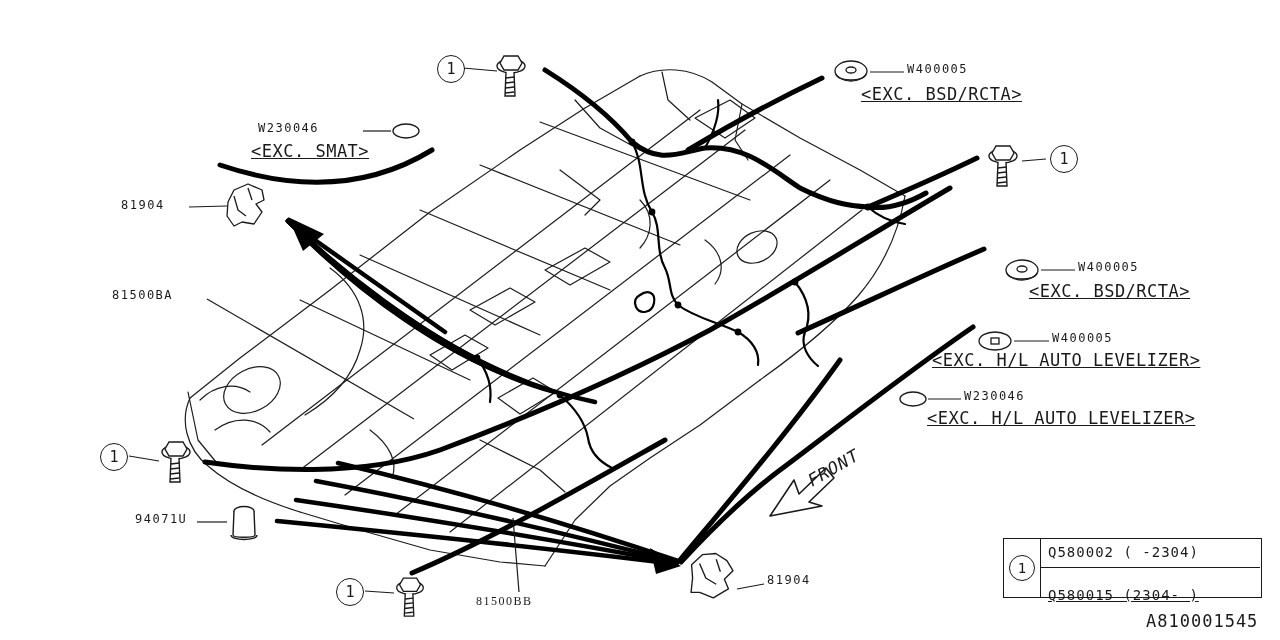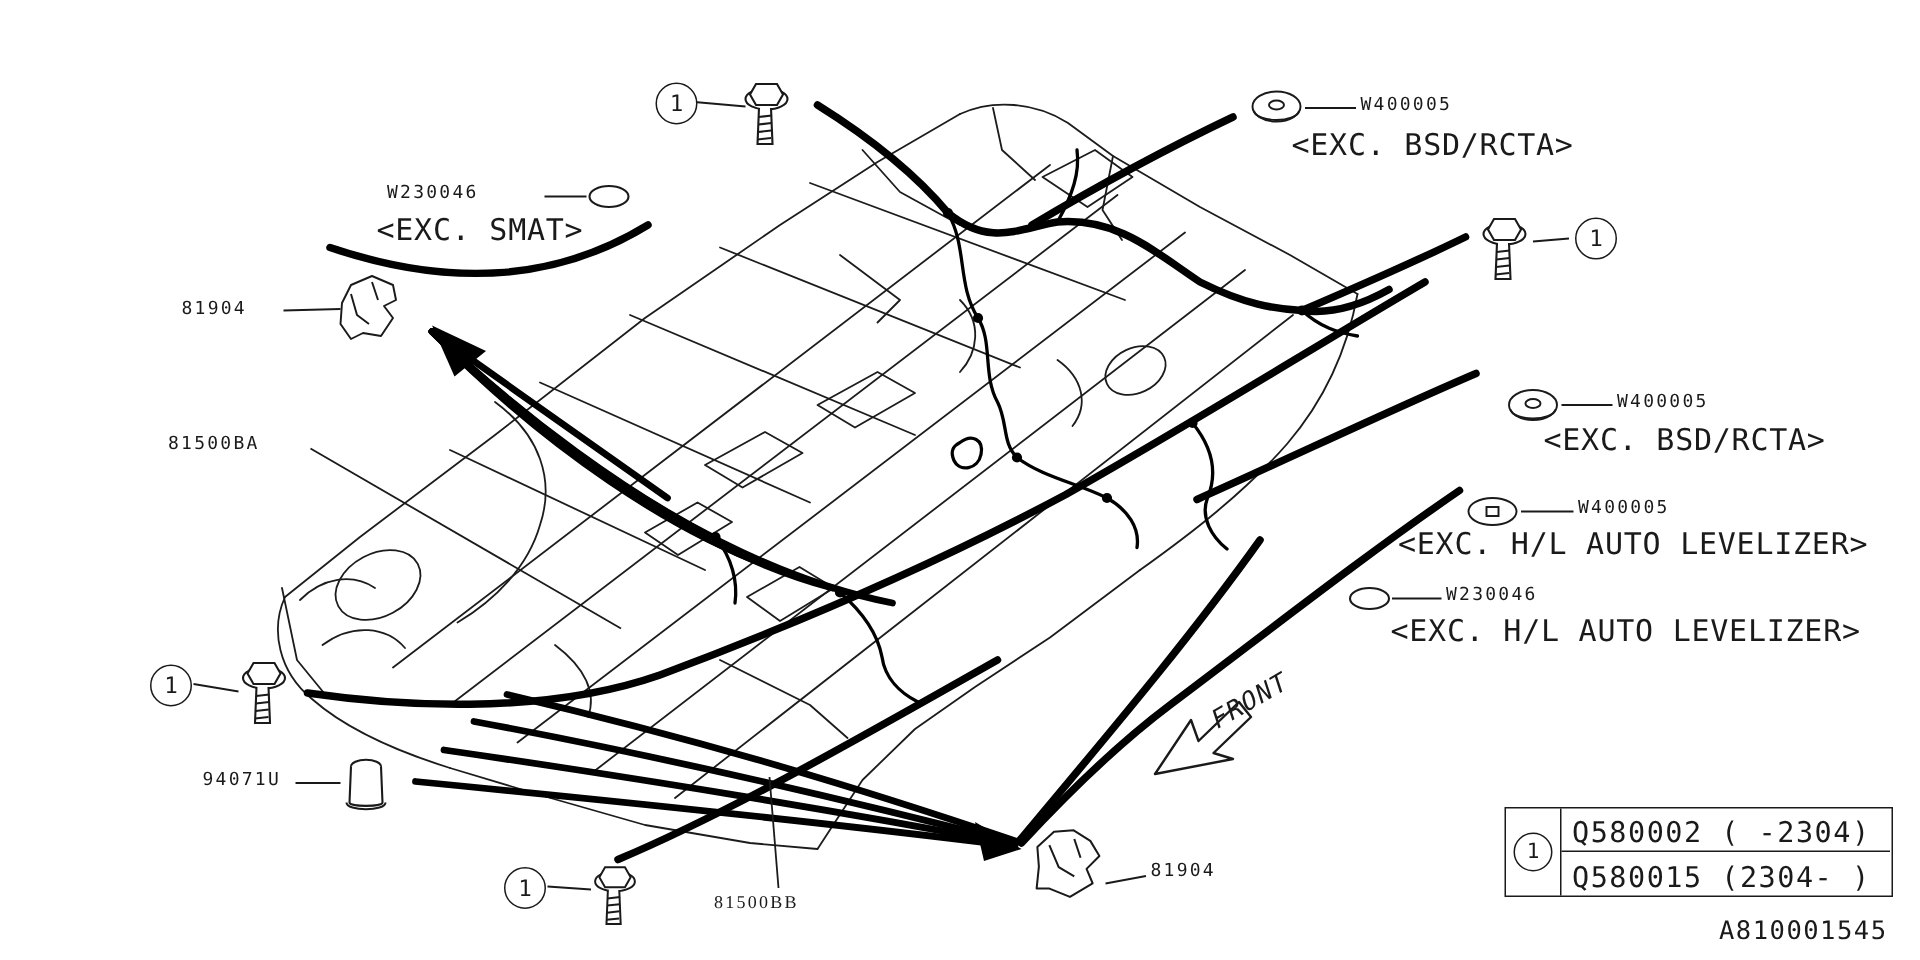--- a/index.html
+++ b/index.html
@@ -1,30 +1,30 @@
 <!DOCTYPE html>
 <html><head>
 <meta charset="utf-8">
 <style>
   html,body{margin:0;padding:0;background:#fff;}
   #canvas{position:relative;width:1280px;height:640px;background:#ffffff;overflow:hidden;
           font-family:"DejaVu Sans Mono", monospace;color:#1a1a1a;}
   svg{display:block;}
   .art{position:absolute;left:0;top:0;}
   .lbl{position:absolute;font-size:12px;letter-spacing:1.5px;white-space:pre;line-height:1;}
-  .note{position:absolute;font-size:20px;letter-spacing:0.5px;white-space:pre;line-height:1;}
+  .note{position:absolute;font-size:17px;letter-spacing:0.5px;white-space:pre;line-height:1;text-decoration:underline;}
   .circnum{position:absolute;width:26px;height:26px;border:1.4px solid #1a1a1a;border-radius:50%;
            display:flex;align-items:center;justify-content:center;font-size:15px;background:#fff;}
   .icon{position:absolute;}
   .legend{position:absolute;left:1003px;top:538px;width:259px;height:60px;border:1.6px solid #1a1a1a;box-sizing:border-box;background:#fff;}
   .legend .vdiv{position:absolute;left:36px;top:0;width:0;height:58px;border-left:1.6px solid #1a1a1a;}
   .legend .hdiv{position:absolute;left:37px;top:28px;width:219px;height:0;border-top:1.4px solid #1a1a1a;}
   .legend .cn{position:absolute;left:5px;top:16px;width:24px;height:24px;border:1.2px solid #1a1a1a;border-radius:50%;
               display:flex;align-items:center;justify-content:center;font-size:14px;}
-  .legend .row{position:absolute;left:44px;font-size:19px;letter-spacing:1px;white-space:pre;}
+  .legend .row{position:absolute;left:44px;font-size:14px;letter-spacing:1px;white-space:pre;}
   .front-text{position:absolute;left:806px;top:472px;font-size:17px;letter-spacing:1px;
               transform:rotate(-30deg) skewX(-12deg);transform-origin:left top;}
   .docnum{position:absolute;left:1146px;top:611px;font-size:17px;letter-spacing:1px;}
 </style>
 </head>
 <body>
 
 <div id="canvas">
 
   <svg class="art" width="1280" height="640" viewBox="0 0 1280 640">
@@ -269,18 +269,18 @@
     </svg>
   </div>
   <div class="lbl" style="left:964px;top:390px;">W230046</div>
   <div class="note" style="left:927px;top:410px;">&lt;EXC. H/L AUTO LEVELIZER&gt;</div>
 
   <div class="legend">
     <div class="vdiv"></div>
     <div class="hdiv"></div>
     <div class="cn">1</div>
     <div class="row" style="top:5px;">Q580002 ( -2304)</div>
-    <div class="row" style="top:35px;">Q580015 (2304- )</div>
+    <div class="row" style="top:48px;text-decoration:underline;">Q580015 (2304- )</div>
   </div>
 
   <div class="docnum">A810001545</div>
 
 </div>
 
 </body></html>

